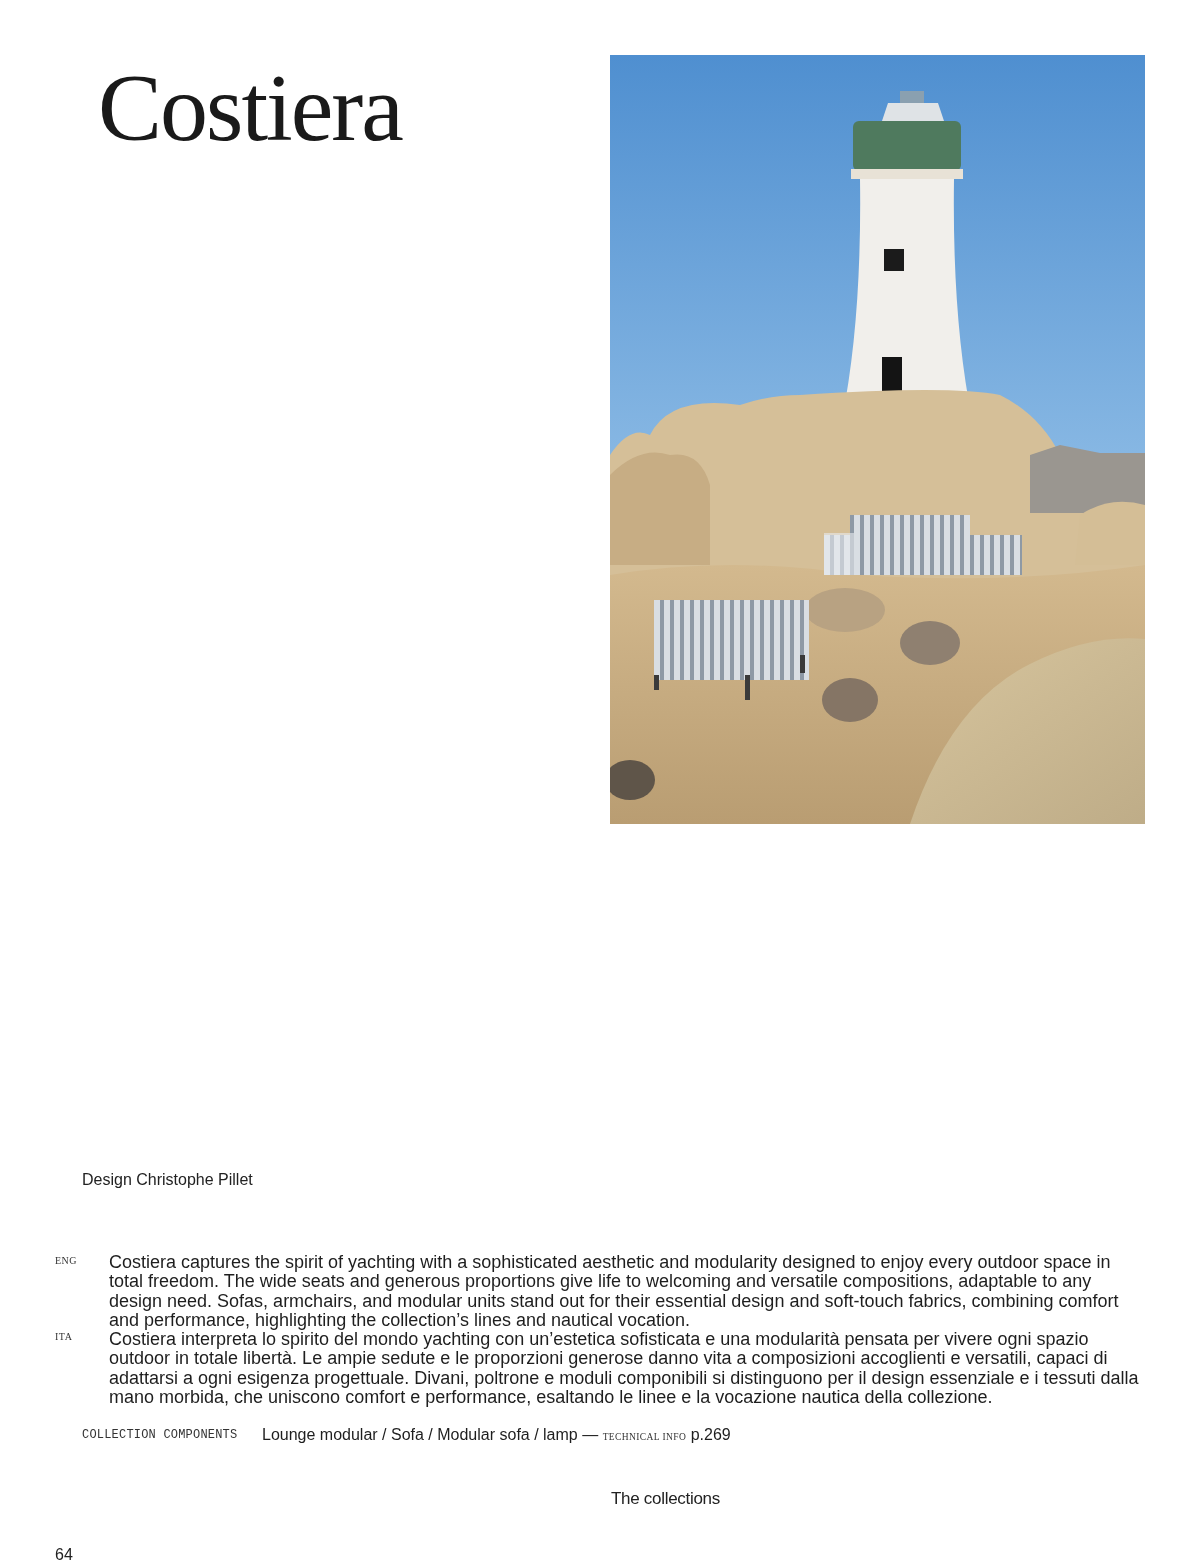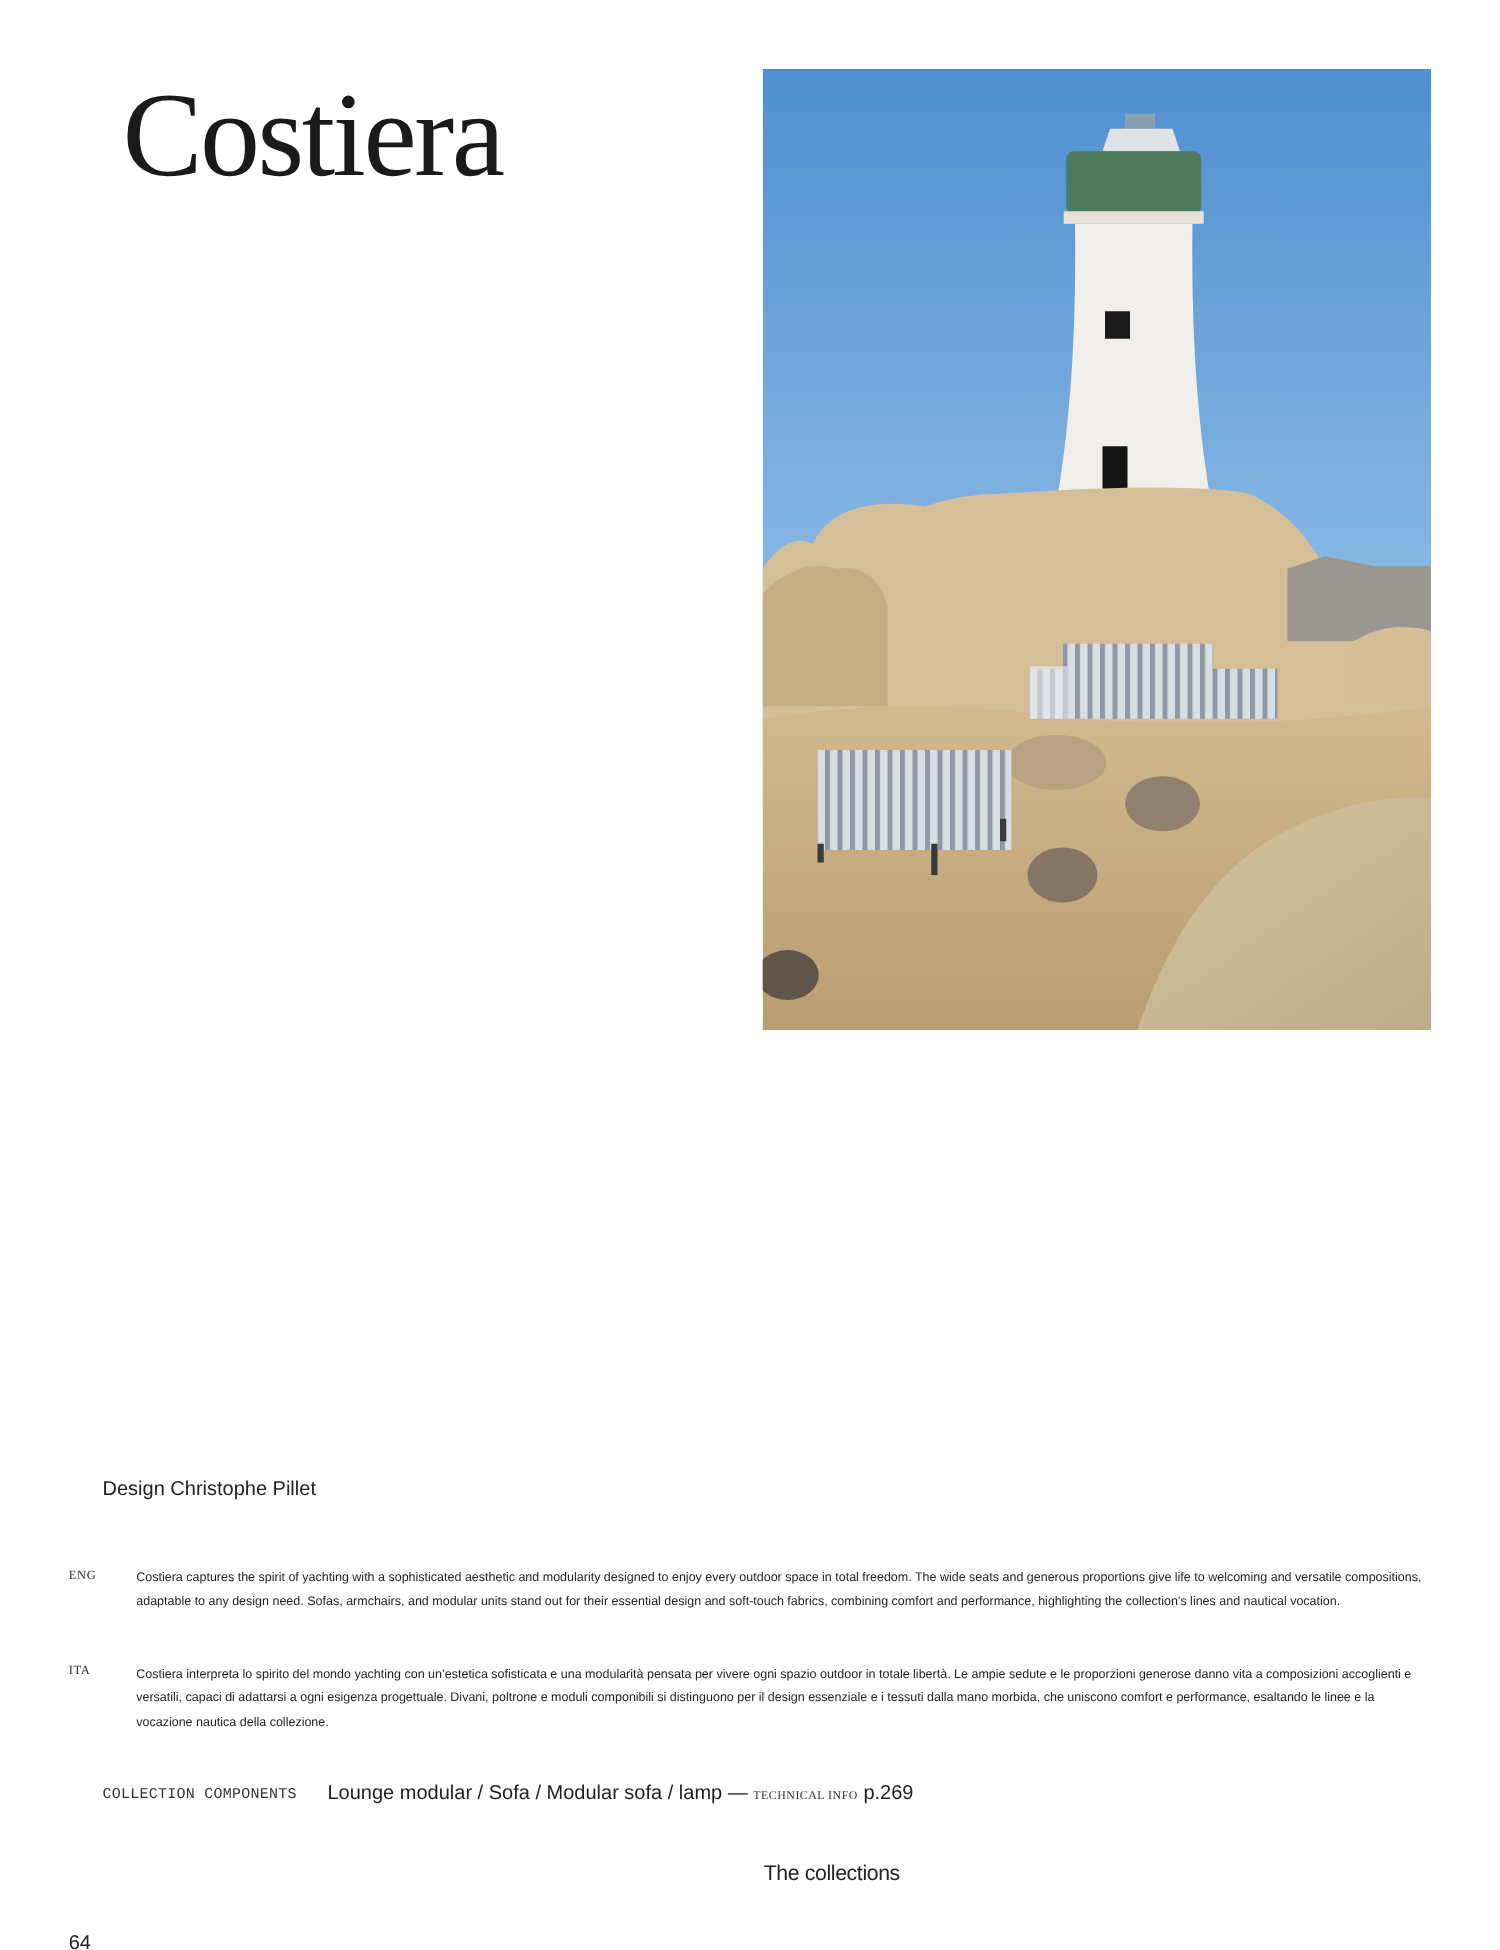--- a/index.html
+++ b/index.html
@@ -1,22 +1,22 @@
 <!DOCTYPE html>
 <html><head>
 <meta charset="utf-8">
 <style>
   html, body { margin: 0; padding: 0; background: #ffffff; }
   body { width: 1200px; height: 1560px; position: relative; overflow: hidden; color: #1e1e1e; font-family: "Liberation Sans", sans-serif; }
   .title { position: absolute; left: 82px; top: 44px; margin: 16px; font-family: "Liberation Serif", serif; font-weight: normal; font-size: 96px; letter-spacing: -2px; line-height: 1; color: #1a1a1a; }
   .photo { position: absolute; left: 610px; top: 55px; width: 535px; height: 769px; overflow: hidden; }
   .photo svg { display: block; width: 100%; height: 100%; }
-  .designer { position: absolute; left: 82px; top: 1171px; font-size: 16px; color: #222; margin-top: 12px; }
+  .designer { position: absolute; left: 82px; top: 1171px; font-size: 16px; color: #222; }
   .lang { position: absolute; left: 55px; font-family: "Liberation Serif", serif; font-size: 10px; letter-spacing: 0.5px; color: #333; }
-  .para { position: absolute; left: 109px; width: 1030px; font-size: 10px; line-height: 19.4px; color: #1e1e1e; margin: 0; }
+  .para { position: absolute; left: 109px; width: 1030px; font-size: 18px; line-height: 19.4px; color: #1e1e1e; margin: 0; }
   .comp-label { position: absolute; left: 82px; top: 1428px; font-family: Liberation Mono, monospace; font-size: 12px; letter-spacing: 0.2px; color: #333; }
   .comp-text { position: absolute; left: 262px; top: 1426px; font-size: 16px; color: #1e1e1e; white-space: nowrap; }
   .tech { font-family: "Liberation Serif", serif; font-size: 9.5px; letter-spacing: 0.4px; color: #333; text-align: right; }
   .page-num { position: absolute; left: 55px; top: 1546px; font-size: 16px; color: #222; }
   .section { position: absolute; left: 611px; top: 1489px; font-family: Liberation Sans, sans-serif; font-size: 17px; color: #222; letter-spacing: -0.3px; }
 </style>
 </head>
 <body>
 
 <h1 class="title">Costiera</h1>

